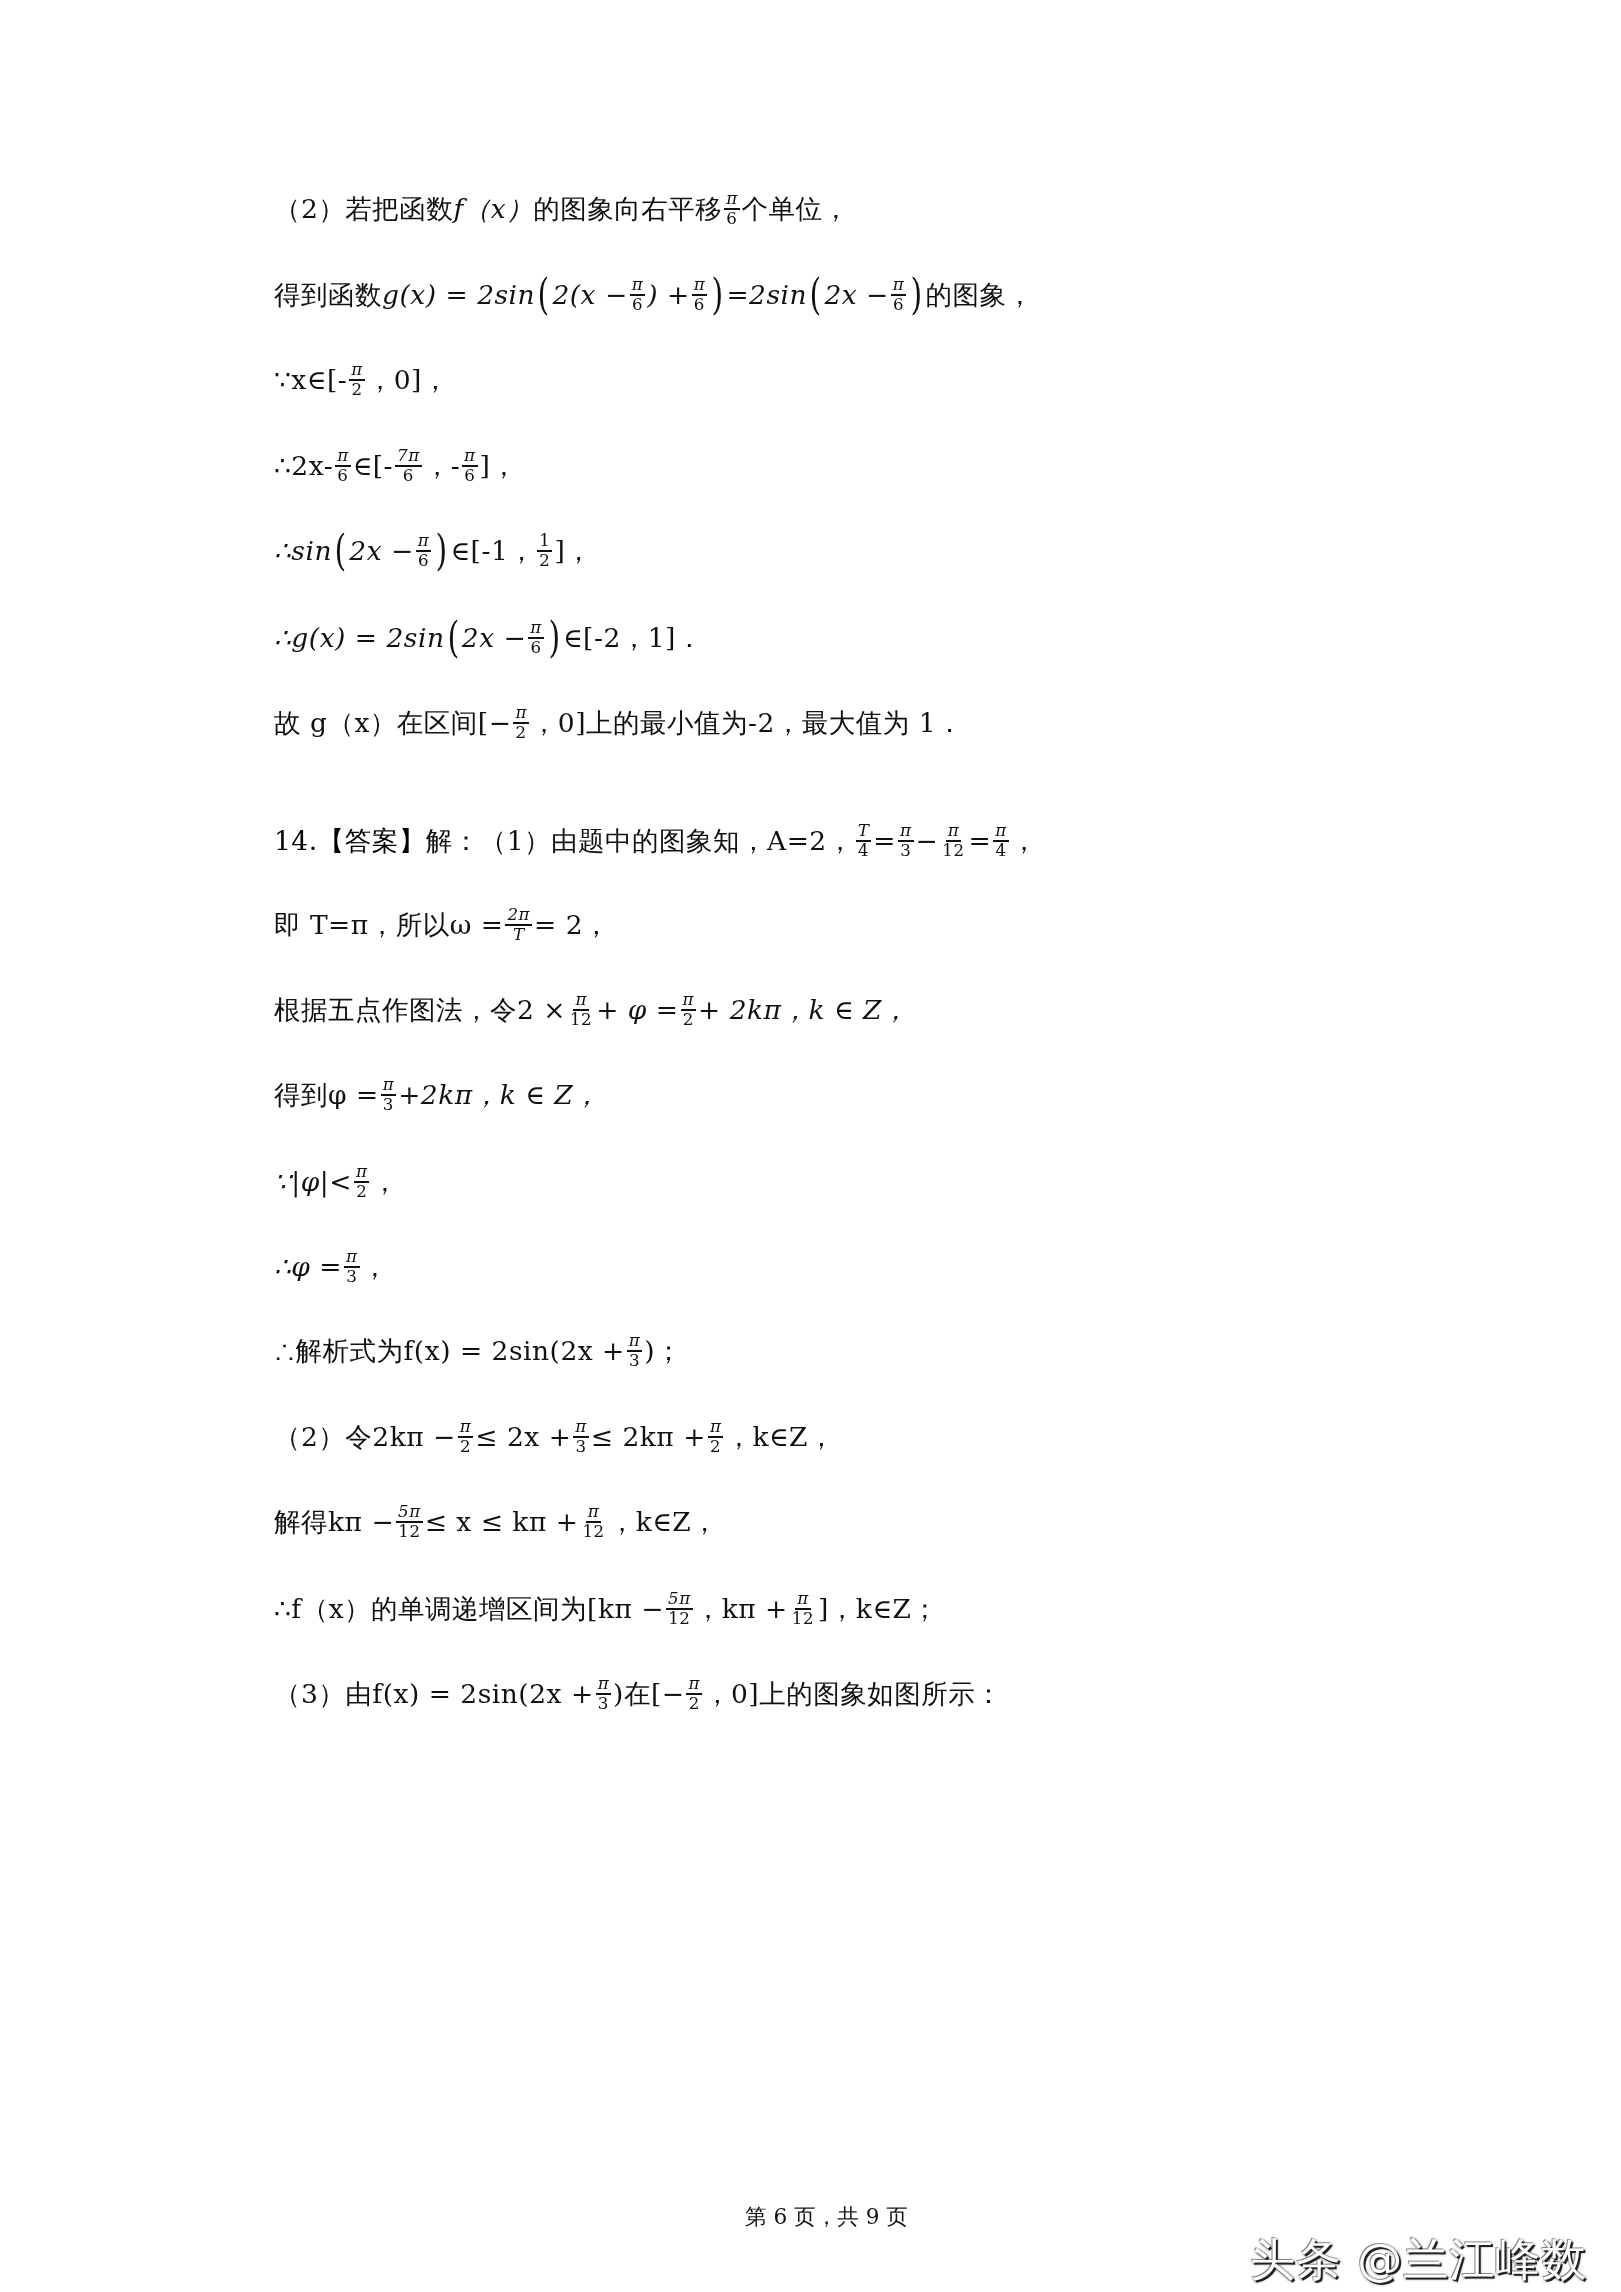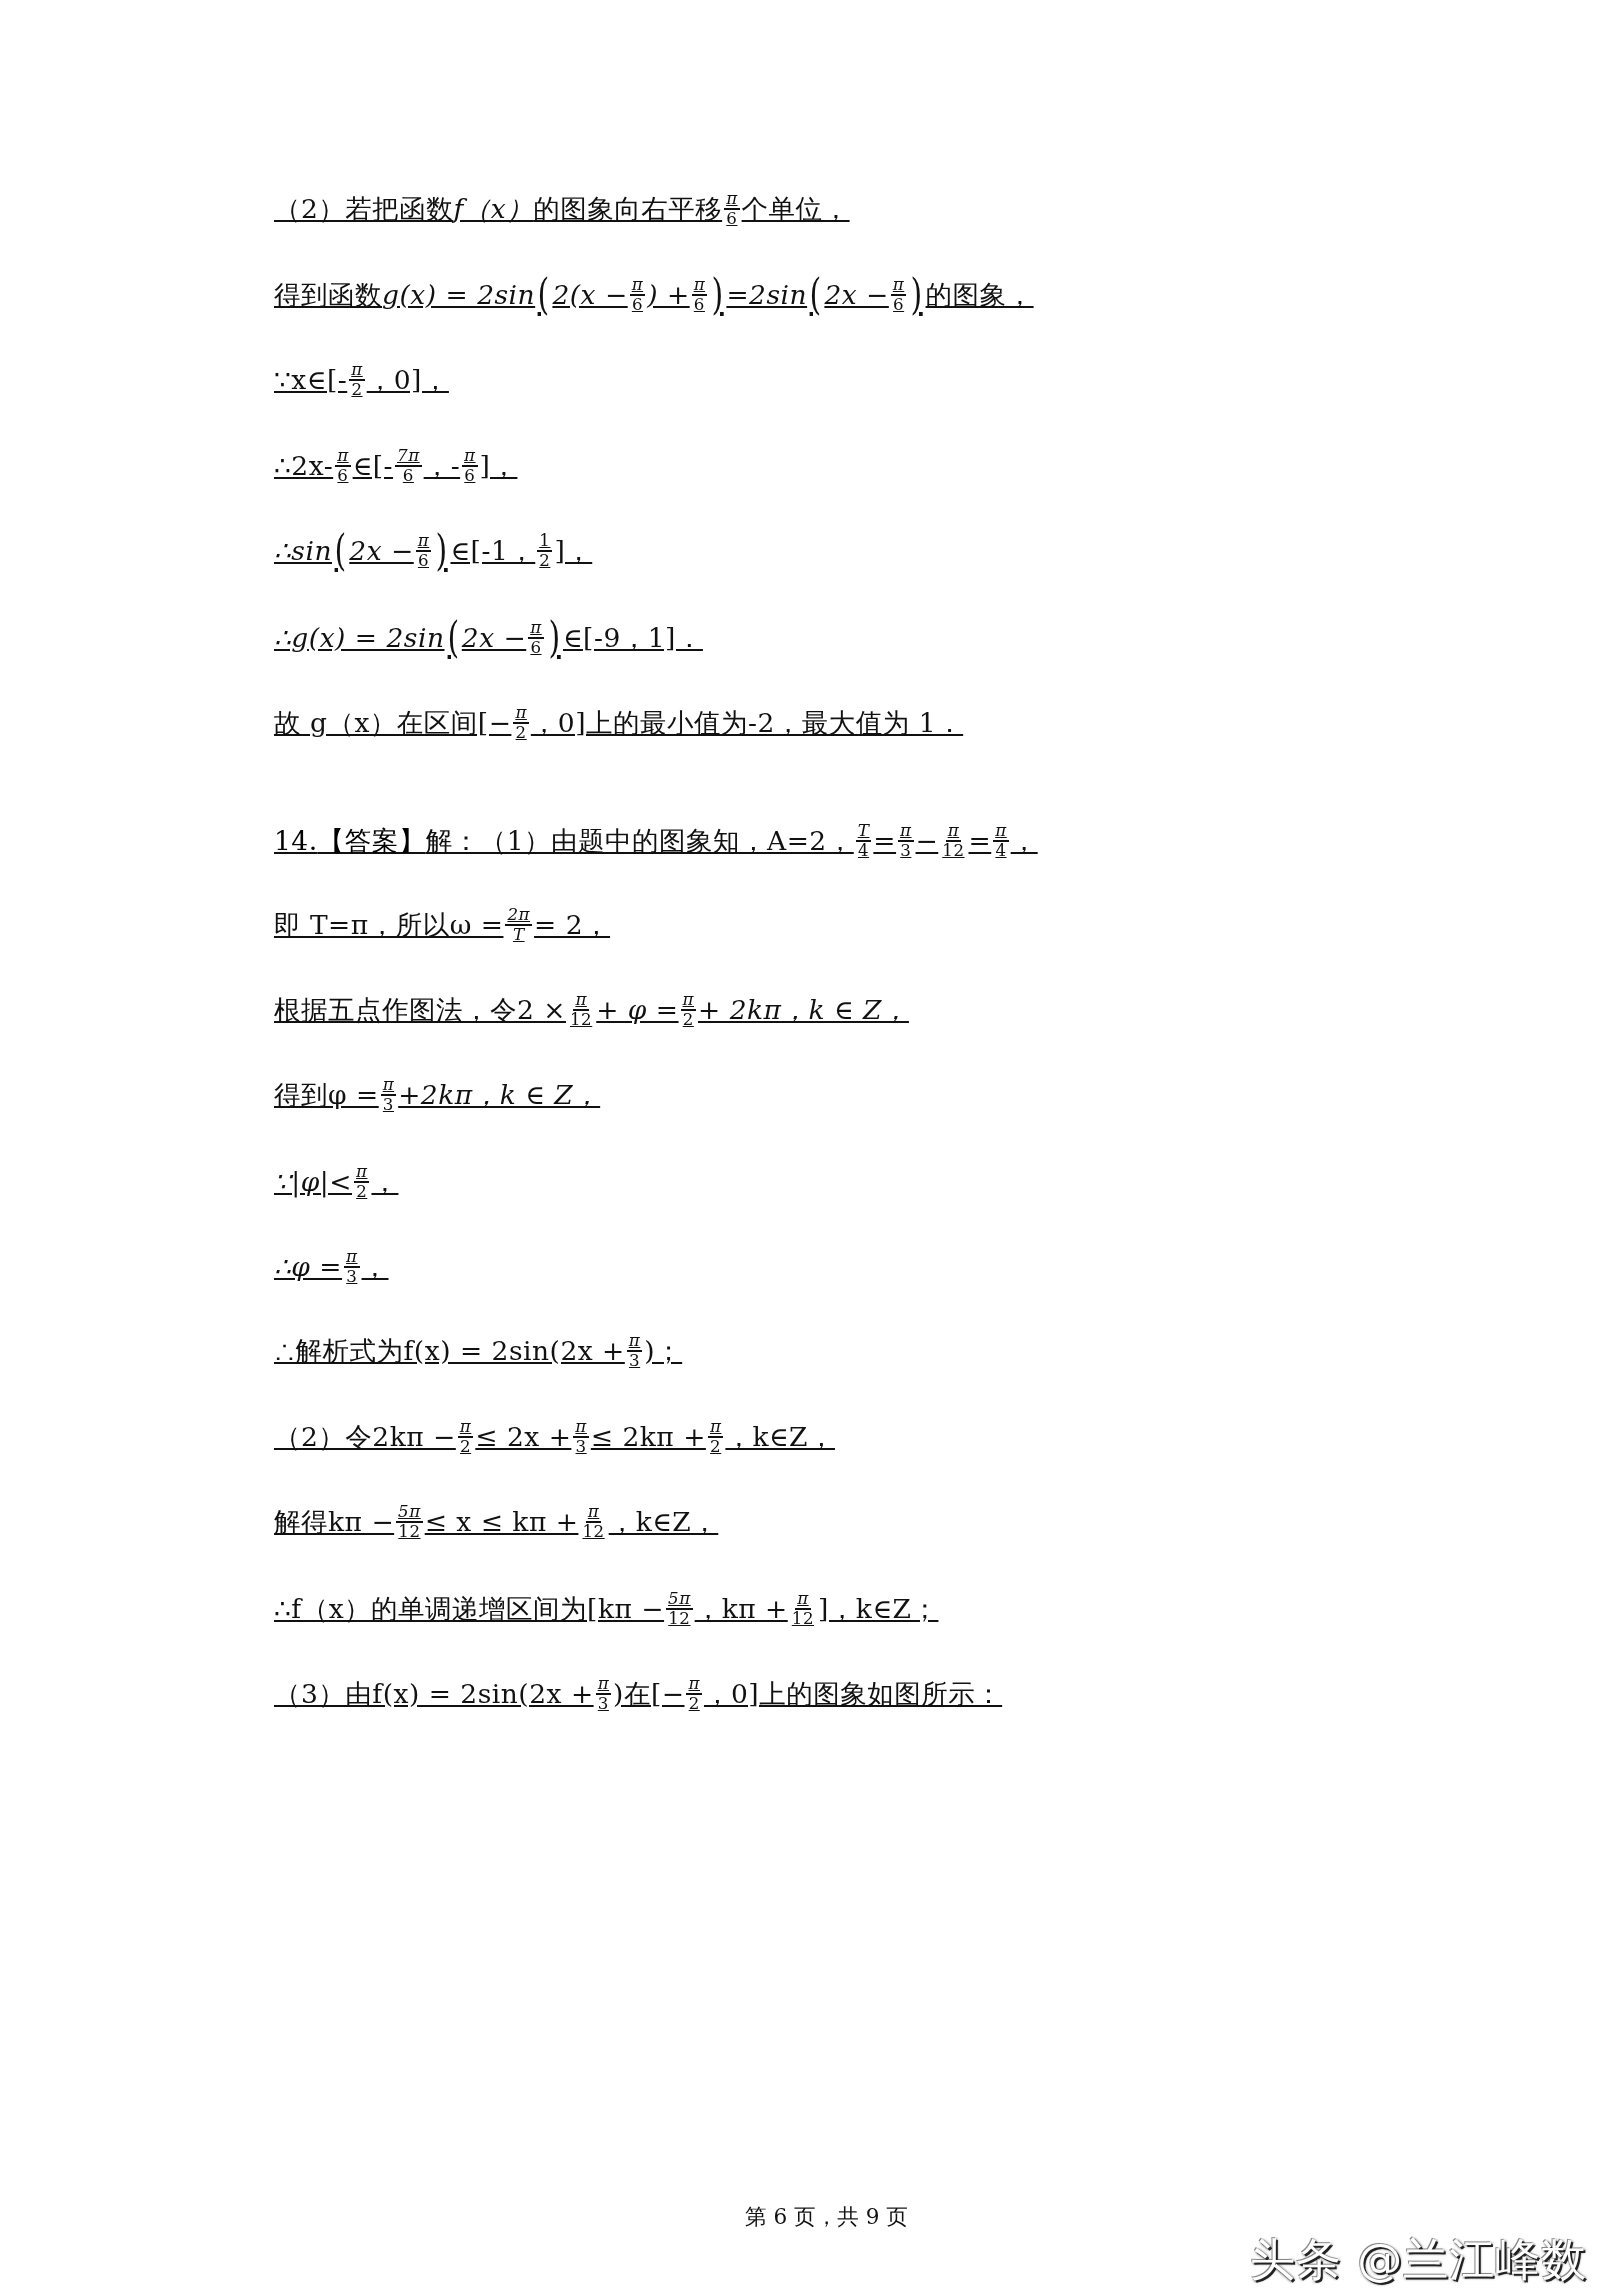--- a/index.html
+++ b/index.html
@@ -1,19 +1,19 @@
 <!DOCTYPE html>
 <html><head>
 <meta charset="utf-8">
 <style>
   html, body { margin: 0; padding: 0; background: #ffffff; }
   body { width: 1621px; height: 2293px; position: relative; overflow: hidden;
          font-family: "DejaVu Serif", "Liberation Serif", serif; color: #111; }
   .line { position: absolute; left: 274px; height: 59px; display: flex; align-items: center;
-          font-size: 26.5px; white-space: nowrap; letter-spacing: 0.5px; text-decoration: underline; }
+          font-size: 26.5px; white-space: nowrap; letter-spacing: 0.5px; }
   .i { font-style: italic; }
   .frac { display: inline-flex; flex-direction: column; align-items: center; vertical-align: middle;
           font-size: 16.7px; line-height: 1.05; margin: 0 2px; }
   .frac .num { border-bottom: 2px solid #111; padding: 0 2px; font-style: italic; }
   .frac .den { padding: 0 2px; }
   .paren { font-size: 43px; line-height: 1; transform: scaleX(0.7); display: inline-block; }
   .blue { color: #000000; }
   .footer-page { position: absolute; left: 0; width: 1621px; top: 2202px; text-align: center;
                  font-size: 21.6px; padding-left: 16px; }
   .footer-page span { position: relative; left: 0px; }
@@ -108,21 +108,21 @@
 
 <div class="line" style="top:608px">
   <span class="i">∴g(x) = 2sin</span>
   <span class="paren">(</span>
   <span class="i">2x −</span>
   <span class="frac">
       <span class="num">π</span>
       <span class="den">6</span>
     </span>
   <span class="paren">)</span>
-  <span>∈[-9，1]．</span>
+  <span>∈[-2，1]．</span>
 </div>
 
 <div class="line" style="top:693px">
   <span>故 g（x）在区间[−</span>
   <span class="frac">
       <span class="num">π</span>
       <span class="den">2</span>
     </span>
   <span>，0]上的最小值为-2，最大值为 1．</span>
 </div>

